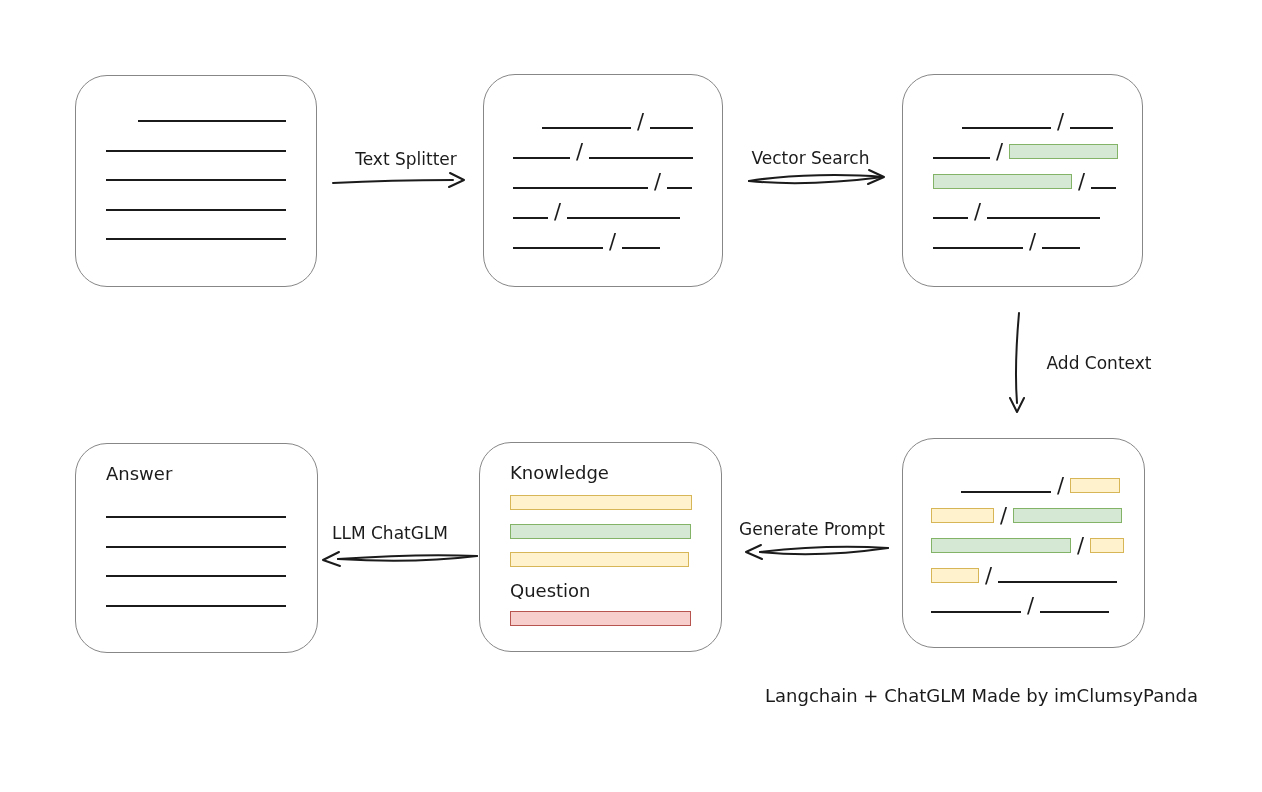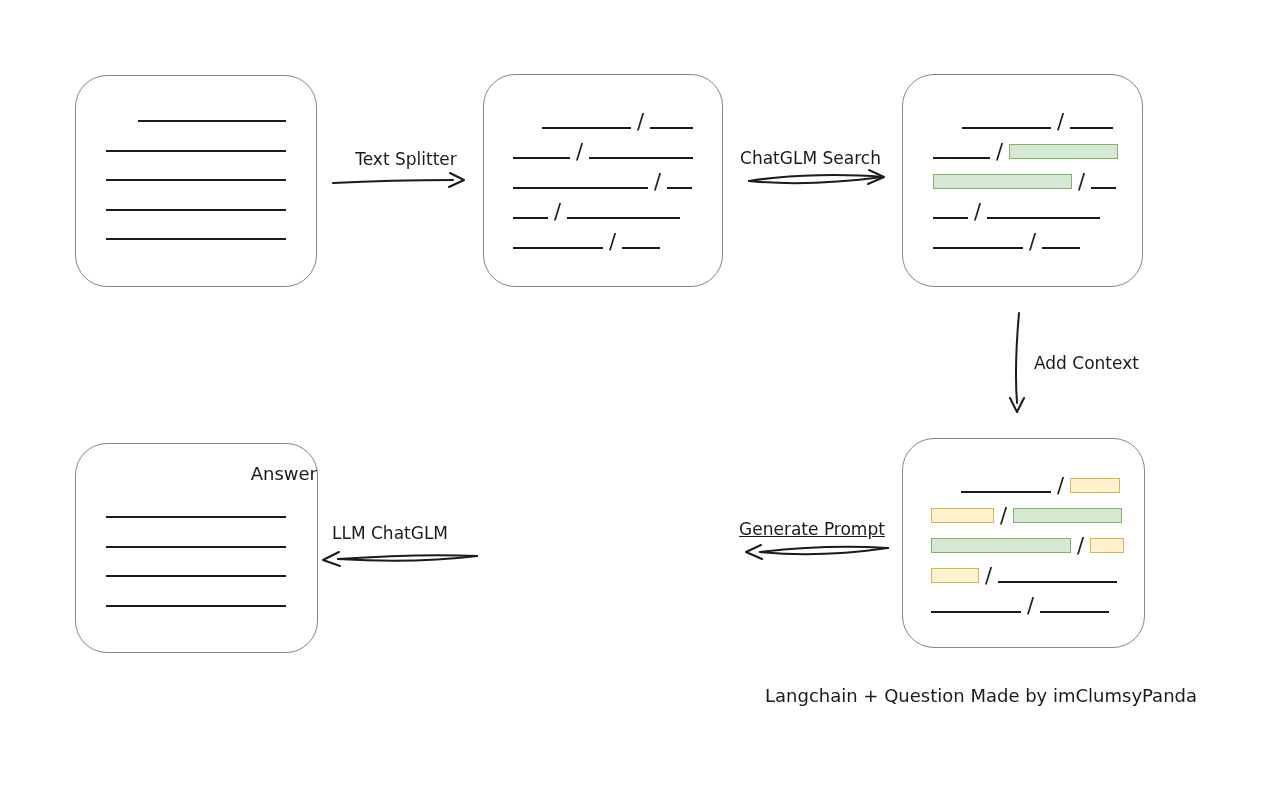--- a/index.html
+++ b/index.html
@@ -38,37 +38,37 @@
   #box-search .rows { padding-left:30px; }
   #box-context .rows { padding-left:28px; }
   .seg-row { display:flex; align-items:flex-end; height:30px; }
   .seg-row .hline-seg { height:0; border-bottom:2px solid var(--ink); }
   .seg-row .gap { height:0; }
   .slash { font-size:21px; line-height:1; margin:0 6px -4px 6px; color:var(--ink); }
   .crect { height:13px; border:1.6px solid; box-sizing:content-box; }
   .crect.green  { background:var(--green-fill);  border-color:var(--green-stroke); }
   .crect.yellow { background:var(--yellow-fill); border-color:var(--yellow-stroke); }
 
-  .box-heading { font-size:18px; line-height:20px; color:var(--ink);text-align:right; }
+  .box-heading { font-size:18px; line-height:20px; color:var(--ink); }
   #box-answer .inner { padding:20px 0 0 30px; }
   #box-answer .doc-lines { padding:32px 0 0 0; }
   #box-prompt .inner { padding:20px 0 0 30px; }
   .bars { margin-top:12px; }
   .bars .bar { height:13px; border:1.6px solid; margin-bottom:13.5px; box-sizing:content-box; }
   .bars .bar.green  { background:var(--green-fill);  border-color:var(--green-stroke); }
   .bars .bar.yellow { background:var(--yellow-fill); border-color:var(--yellow-stroke); }
   .bars .bar.red    { background:var(--red-fill);    border-color:var(--red-stroke); }
   .q-heading { margin-top:0; }
   .q-bars { margin-top:10px; }
 
   .arrow-label { position:absolute; font-size:17px; text-align:center; color:var(--ink); white-space:nowrap; }
   #lbl-text-splitter   { left:336px; top:149px; width:140px; }
   #lbl-vector-search   { left:738px; top:148px; width:145px; }
-  #lbl-add-context     { left:1034px; top:353px; width:130px; text-align:left; }
-  #lbl-generate-prompt { left:727px; top:519px; width:170px;text-decoration:underline; }
+  #lbl-add-context     { left:1034px; top:353px; width:130px; text-align:center; }
+  #lbl-generate-prompt { left:727px; top:519px; width:170px; }
   #lbl-llm-response    { left:315px; top:523px; width:150px; }
 
   .caption { position:absolute; left:765px; top:685px; width:425px; text-align:center; font-size:18px; color:var(--ink); white-space:nowrap; }
 </style>
 </head>
 <body>
 
 <div class="canvas">
 
   <svg class="overlay" viewBox="0 0 1262 792" aria-hidden="true">
@@ -174,20 +174,34 @@
       <div class="box-heading">Answer</div>
       <div class="doc-lines">
           <div class="hline" style="width: 180px;"></div>
           <div class="hline" style="width: 180px;"></div>
           <div class="hline" style="width: 180px;"></div>
           <div class="hline" style="width: 180px;"></div>
         </div>
     </div>
   </div>
 
+  <div class="sbox" id="box-prompt">
+    <div class="inner">
+      <div class="box-heading">Knowledge</div>
+      <div class="bars">
+          <div class="bar yellow" style="width: 180px;"></div>
+          <div class="bar green" style="width: 179px;"></div>
+          <div class="bar yellow" style="width: 177px;"></div>
+        </div>
+      <div class="box-heading q-heading">Question</div>
+      <div class="bars q-bars">
+          <div class="bar red" style="width: 179px;"></div>
+        </div>
+    </div>
+  </div>
 
   <div class="sbox" id="box-context">
     <div class="rows">
         <div class="seg-row">
           <div class="gap" style="width: 30px;"></div>
           <div class="hline-seg" style="width: 90px;"></div>
           <span class="slash">/</span>
           <div class="crect yellow" style="width: 48px;"></div>
         </div>
         <div class="seg-row">
@@ -207,20 +221,20 @@
         </div>
         <div class="seg-row">
           <div class="hline-seg" style="width: 90px;"></div>
           <span class="slash">/</span>
           <div class="hline-seg" style="width: 69px;"></div>
         </div>
       </div>
   </div>
 
   <div class="arrow-label" id="lbl-text-splitter">Text Splitter</div>
-  <div class="arrow-label" id="lbl-vector-search">ChatGLM Search</div>
+  <div class="arrow-label" id="lbl-vector-search">Vector Search</div>
   <div class="arrow-label" id="lbl-add-context">Add Context</div>
   <div class="arrow-label" id="lbl-generate-prompt">Generate Prompt</div>
   <div class="arrow-label" id="lbl-llm-response">LLM ChatGLM</div>
 
-  <div class="caption">Langchain + Question Made by imClumsyPanda</div>
+  <div class="caption">Langchain + ChatGLM Made by imClumsyPanda</div>
 
 </div>
 
 </body></html>

